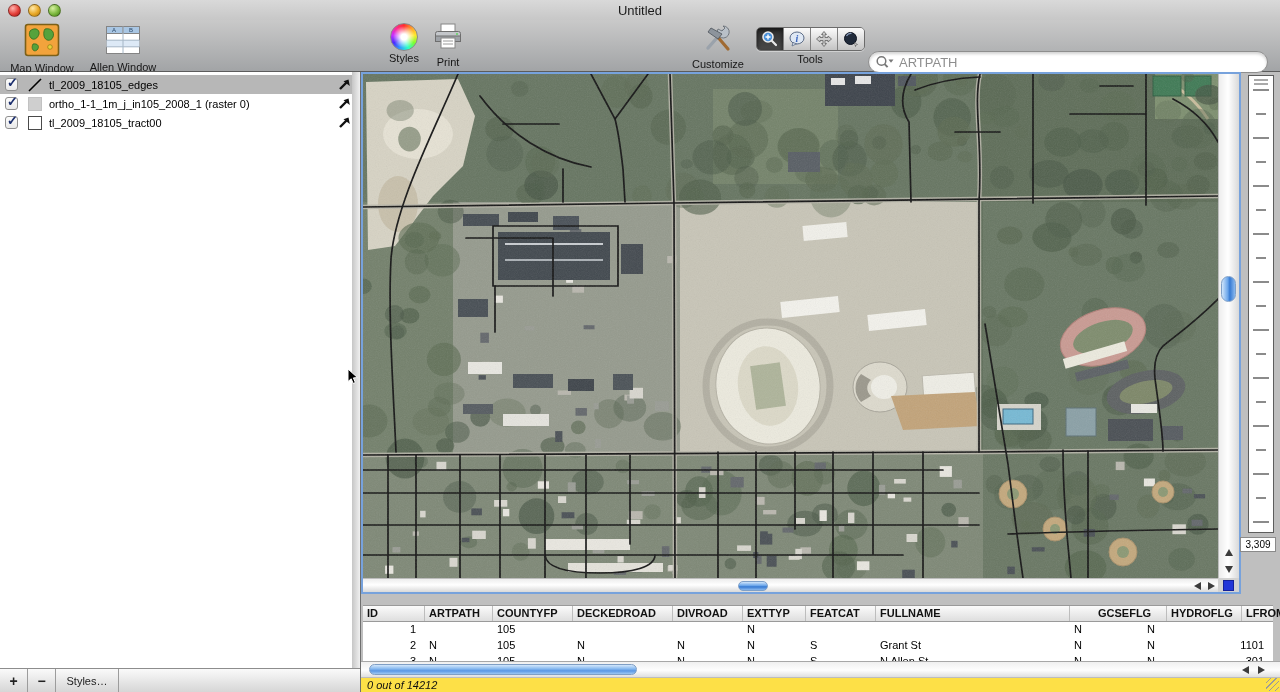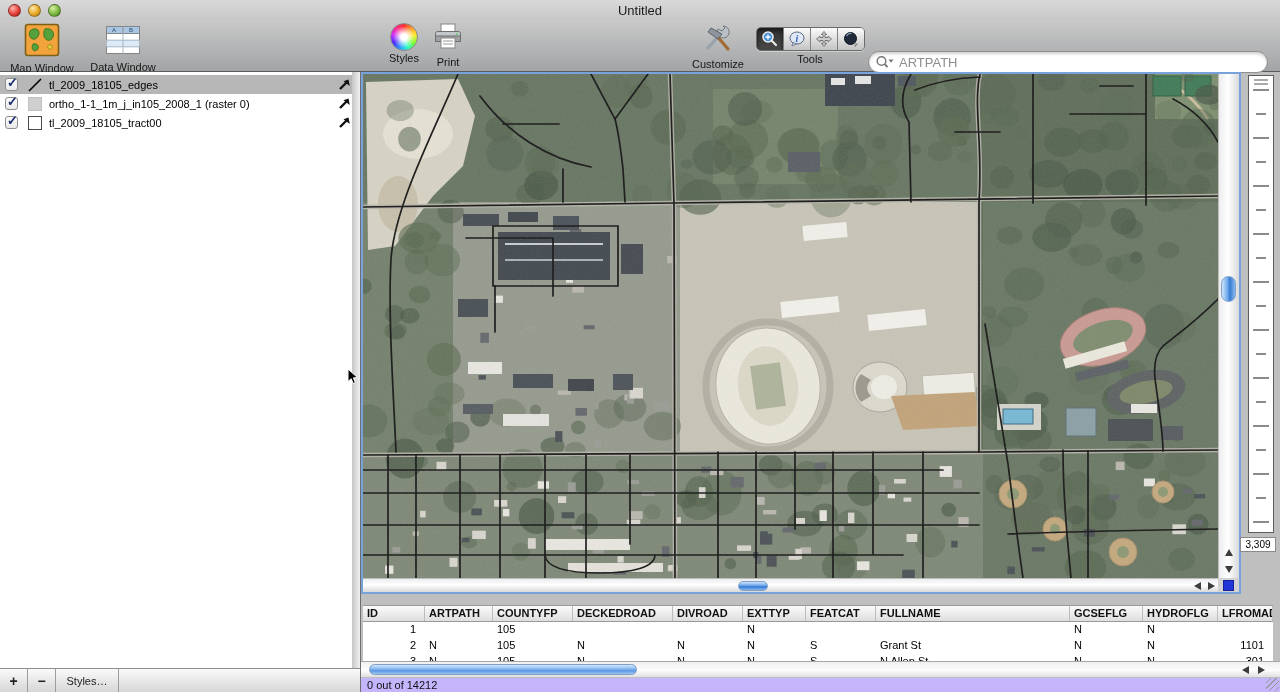--- a/index.html
+++ b/index.html
@@ -98,22 +98,22 @@
   .tbl-body{position:absolute;left:363px;top:622px;width:910px;height:39px;background:#fff;overflow:hidden;}
   .tr{display:flex;height:16px;}
   .td{font-size:11px;color:#000;padding:1px 4px 0 4px;box-sizing:border-box;white-space:nowrap;
       overflow:hidden;flex:none;}
   .td.num{text-align:right;padding-right:9px;}
   .tbl-sb{position:absolute;left:361px;top:661px;width:919px;height:16px;
           background:linear-gradient(#f0f0f0,#fdfdfd 55%,#dfdfdf);border-top:1px solid #a7a7a7;box-sizing:border-box;}
   .tbl-thumb{position:absolute;left:8px;top:2px;width:268px;height:11px;border-radius:6px;
              border:1px solid #7f9ec4;box-sizing:border-box;
              background:linear-gradient(#d3e7fb,#8cbcf0 40%,#5a97e4 65%,#9ec8f2);}
-  .statusbar{position:absolute;left:361px;top:677px;width:919px;height:15px;background:#c4b5fd;
-             border-top:1px solid #bdbdbd;box-sizing:border-box;}
+  .statusbar{position:absolute;left:361px;top:677px;width:919px;height:15px;background:#fde047;
+             border-top:1px solid #bdbdbd;box-sizing:border-box;font-style:italic;}
   .status-txt{position:absolute;left:6px;top:1px;font-size:11px;color:#111;}
   .grip{position:absolute;right:1px;bottom:1px;width:13px;height:13px;
         background:repeating-linear-gradient(135deg,transparent 0 3px,#9a9a9a 3px 4px);}
   .cursor{position:absolute;left:347px;top:368px;z-index:50;}
 </style>
 </head>
 <body>
 
 <div class="screen">
 
@@ -145,21 +145,21 @@
           <rect x="18" y="1.5" width="16.5" height="7" fill="#a9c6e3" stroke="#848484"></rect>
           <text x="9" y="7.3" font-size="6" fill="#2c4a6b" text-anchor="middle" font-family="Liberation Sans, sans-serif">A</text>
           <text x="26" y="7.3" font-size="6" fill="#2c4a6b" text-anchor="middle" font-family="Liberation Sans, sans-serif">B</text>
           <rect x="1.5" y="15.2" width="33" height="6.6" fill="#dde9f6"></rect>
           <line x1="1.5" y1="8.5" x2="34.5" y2="8.5" stroke="#848484"></line>
           <line x1="1.5" y1="15.2" x2="34.5" y2="15.2" stroke="#a5b6c6"></line>
           <line x1="1.5" y1="21.8" x2="34.5" y2="21.8" stroke="#a5b6c6"></line>
           <line x1="18" y1="1.5" x2="18" y2="28.5" stroke="#a5b6c6"></line>
         </svg>
       </span>
-      <span class="lbl">Data Window</span>
+      <span class="lbl">Allen Window</span>
     </div>
     <div class="tb-item" style="left:381px;width:46px;">
       <span class="tb-ic color-wheel"></span>
       <span class="lbl">Styles</span>
     </div>
     <div class="tb-item" style="left:426px;width:44px;">
       <span class="tb-ic">
         <svg width="30" height="28" viewBox="0 0 30 28">
           <rect x="8" y="1" width="14" height="8" fill="#fff" stroke="#858585"></rect>
           <rect x="2.5" y="8.5" width="25" height="10" rx="2" fill="#c3c6ca" stroke="#6e6e6e"></rect>
@@ -786,21 +786,21 @@
 
   <div class="tbl-head" id="tbl-head">
       <div class="th" style="width: 62px;">ID</div>
       <div class="th" style="width: 68px;">ARTPATH</div>
       <div class="th" style="width: 80px;">COUNTYFP</div>
       <div class="th" style="width: 100px;">DECKEDROAD</div>
       <div class="th" style="width: 70px;">DIVROAD</div>
       <div class="th" style="width: 63px;">EXTTYP</div>
       <div class="th" style="width: 70px;">FEATCAT</div>
       <div class="th" style="width: 194px;">FULLNAME</div>
-      <div class="th" style="width: 73px;">GCSEFLG</div>
+      <div class="th" style="width: 73px; margin-left: 24px;">GCSEFLG</div>
       <div class="th" style="width: 75px;">HYDROFLG</div>
       <div class="th" style="width: 55px;">LFROMADD</div>
     </div>
   <div class="tbl-body" id="tbl-body">
       <div class="tr">
         <div class="td num" style="width: 62px;">1</div>
         <div class="td" style="width: 68px;"></div>
         <div class="td" style="width: 80px;">105</div>
         <div class="td" style="width: 100px;"></div>
         <div class="td" style="width: 70px;"></div>

